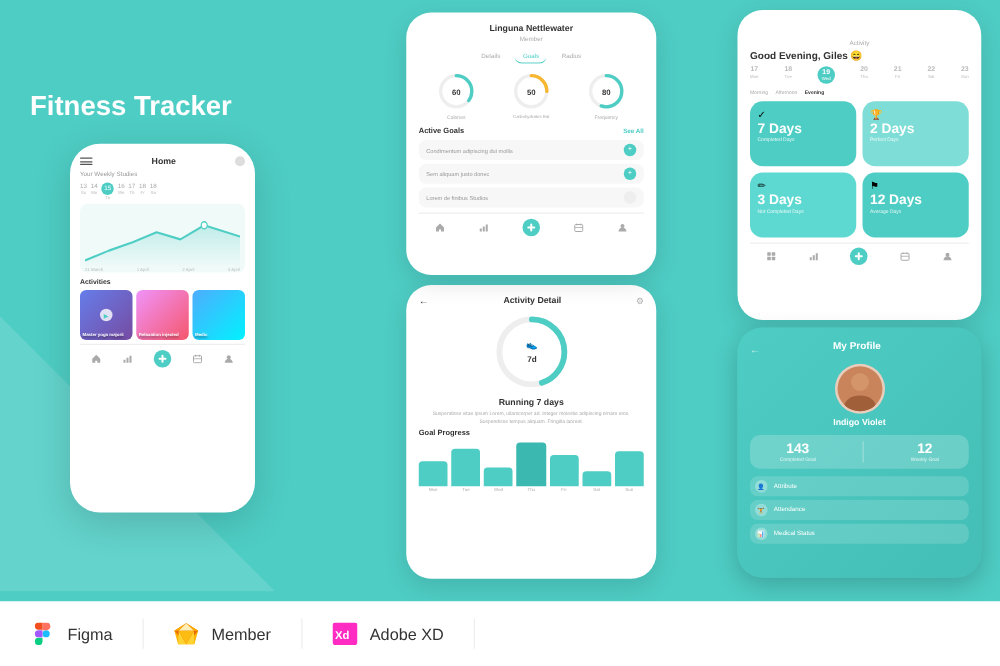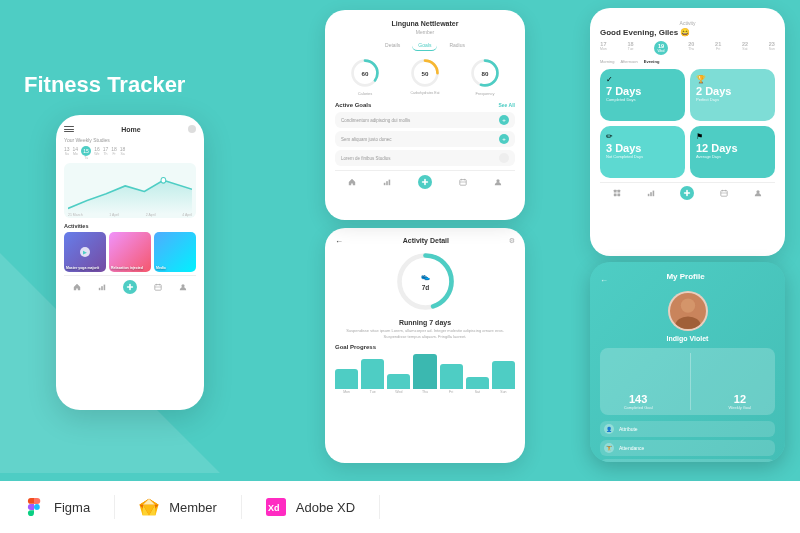--- a/index.html
+++ b/index.html
@@ -424,21 +424,21 @@
     }
 
     
     .phone-right-top {
       background: #fff;
       border-radius: 20px;
       width: 195px;
       height: 248px;
       overflow: hidden;
       box-shadow: 0 6px 20px rgba(0,0,0,0.12);
-      padding: 12px 10px;
+      padding: 24px 10px;
     }
 
     .activity-title-right {
       font-size: 5px;
       color: #aaa;
       text-align: center;
       margin-bottom: 2px;
     }
     .good-evening {
       font-size: 8px;
@@ -575,21 +575,20 @@
     }
     .profile-stat {
       display: flex;
       flex-direction: column;
       align-items: center;
     }
     .profile-stat-value {
       font-size: 11px;
       font-weight: 800;
       color: #fff;
-      margin-top: 40px;
     }
     .profile-stat-label {
       font-size: 4px;
       color: rgba(255,255,255,0.8);
     }
 
     .profile-menu {
       display: flex;
       flex-direction: column;
       gap: 3px;

